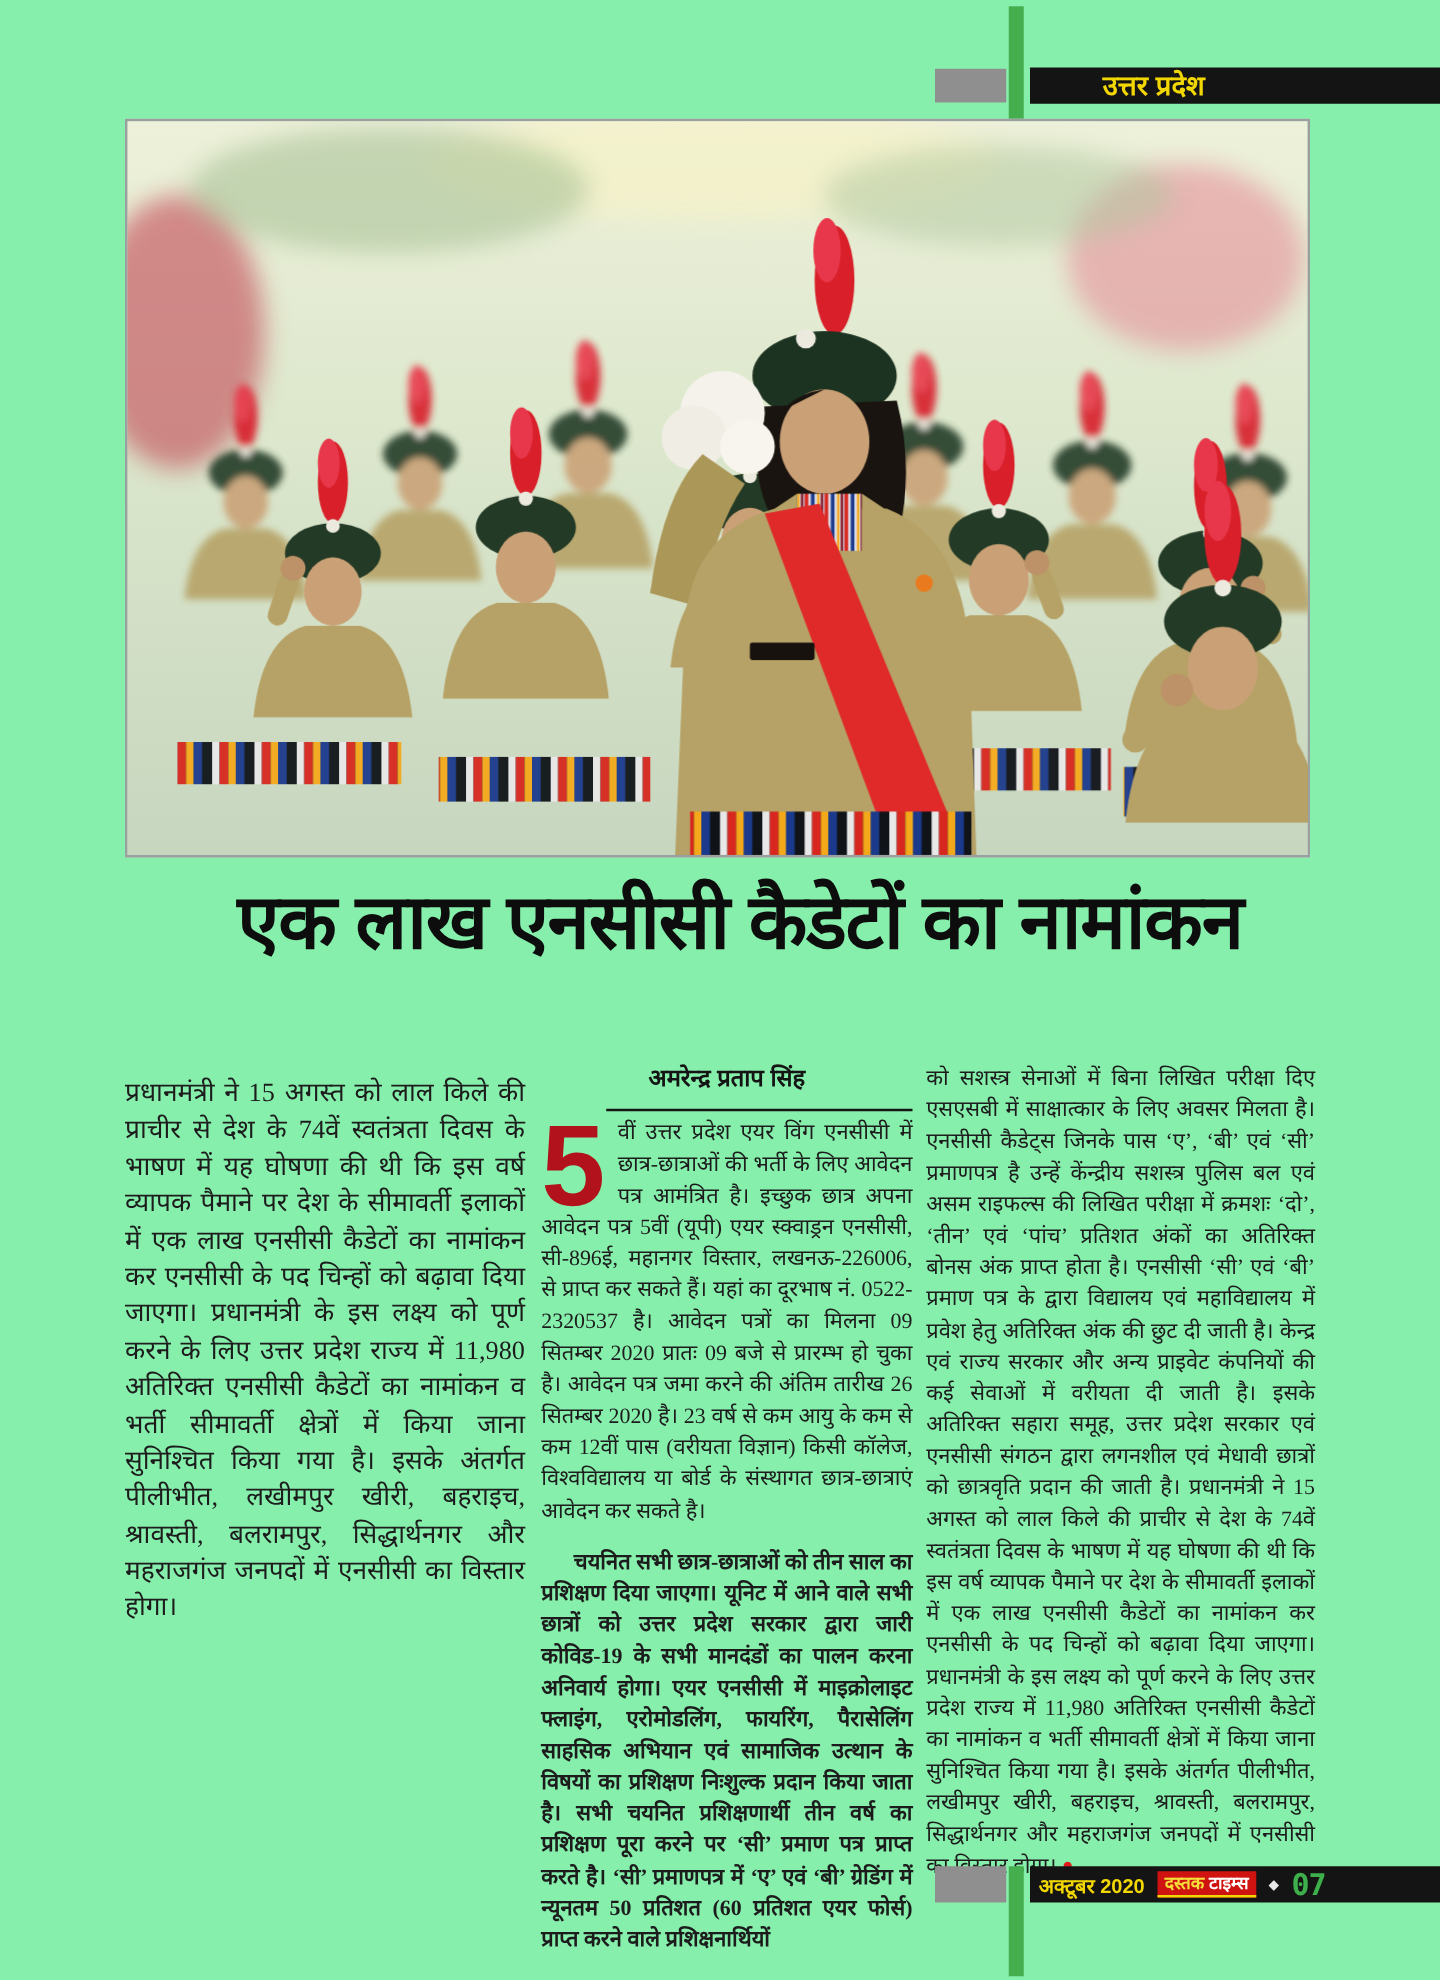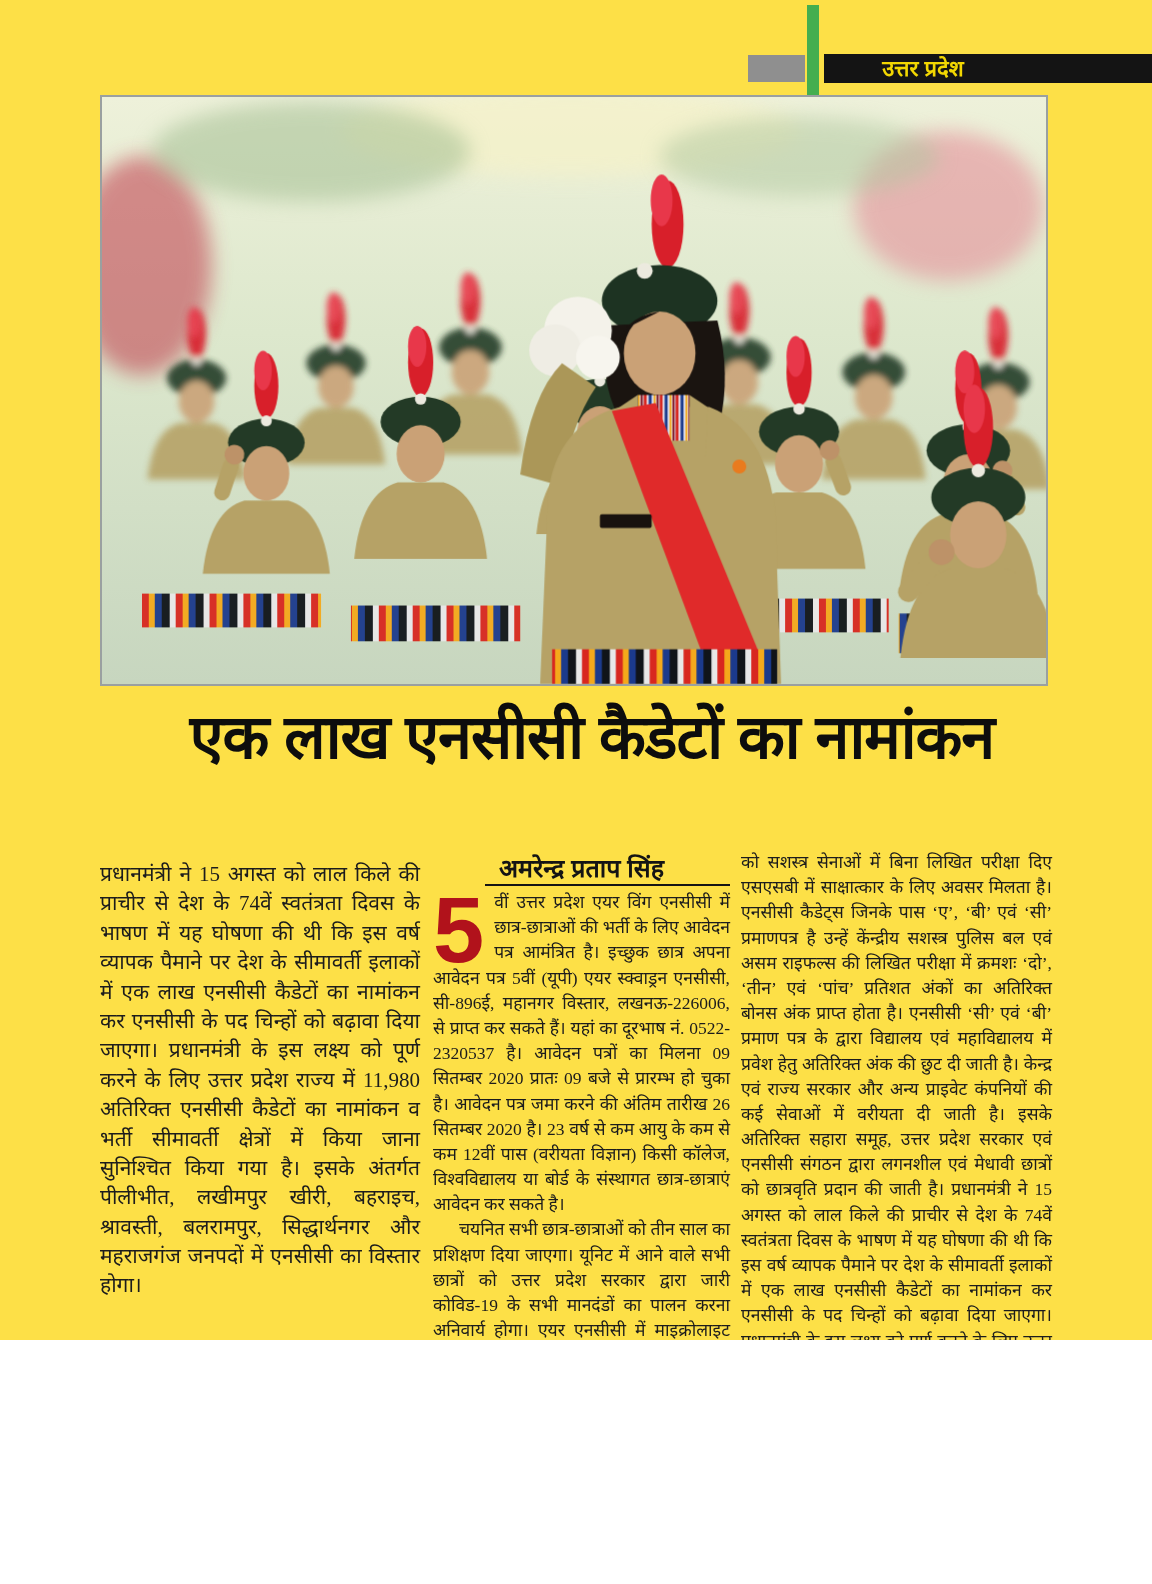--- a/index.html
+++ b/index.html
@@ -1,18 +1,18 @@
 <!DOCTYPE html>
 <html><head>
 <meta charset="utf-8">
 <style>
   * { margin:0; padding:0; box-sizing:border-box; }
   html,body { background:#ffffff; }
   body { font-family:"Liberation Serif", serif; }
-  .page { position:relative; width:1152px; height:1340px; background:#fde047; overflow:hidden; margin:0 auto; }
+  .page { position:relative; width:1152px; height:1584px; background:#86efac; overflow:hidden; margin:0 auto; }
 
   
   .hdr-gray   { position:absolute; left:748px; top:55px;  width:57px;  height:27px; background:#8f8f8f; }
   .hdr-green  { position:absolute; left:807px; top:5px;   width:12px;  height:92px; background:#45ae4f; }
   .hdr-black  { position:absolute; left:824px; top:54px;  width:328px; height:29px; background:#141414;
                 display:flex; align-items:center; justify-content:center; padding-right:130px; }
   .hdr-black .region { color:#f2d702; font-family:"Liberation Sans", sans-serif;
                 font-weight:bold; font-size:22px; line-height:1; }
 
   
@@ -27,27 +27,27 @@
   .subheadline { position:absolute; left:100px; top:790px; width:952px; text-align:center;
               font-family:"Liberation Sans", sans-serif; font-weight:bold; color:#222222;
               font-size:30px; line-height:1.4; }
 
   
   .col { position:absolute; text-align:justify; color:#1c1c1c; }
   .col-left   { left:100px; top:860px; width:320px; font-size:21px; line-height:1.40; }
   .col-mid    { left:433px; top:850px; width:297px; font-size:17.5px; line-height:1.44; }
   .col-right  { left:741px; top:850px; width:311px; font-size:17.5px; line-height:1.44; }
 
-  .byline { font-family:"Liberation Sans", sans-serif; font-weight:bold; font-size:25px;
-            text-align:center; color:#141414; padding-bottom:0; }
+  .byline { font-family:"Liberation Sans", sans-serif; font-weight:bold; font-size:19px;
+            text-align:center; color:#141414; padding-bottom:12px; }
   .byline-rule { border-bottom:2px solid #141414; margin-left:52px; margin-bottom:4px; margin-top:-2px; }
 
   .dropcap { float:left; font-family:"Liberation Sans", sans-serif; font-weight:bold;
              font-size:92px; line-height:0.74; color:#b1121b; padding:6px 10px 0 0; }
-  .para + .para { margin-top:0; text-indent:26px; }
+  .para + .para { margin-top:16px; text-indent:26px;font-weight:bold; }
   .end-dot { color:#e21b1b; font-size:15px; vertical-align:middle; }
 
   
   .ftr-gray  { position:absolute; left:748px; top:1493px; width:57px;  height:29px; background:#8f8f8f; }
   .ftr-green { position:absolute; left:807px; top:1493px; width:12px;  height:88px; background:#45ae4f; }
   .ftr-black { position:absolute; left:824px; top:1493px; width:328px; height:29px; background:#141414;
                display:flex; align-items:center; gap:10px; padding-left:7px;
                font-family:"Liberation Sans", sans-serif; }
   .ftr-date  { color:#f2d702; font-weight:bold; font-size:16px; }
   .ftr-logo  { background:#cf1310; border-bottom:2px solid #f2d702; padding:1px 6px 2px 6px;
@@ -194,14 +194,20 @@
     </div>
   </div>
 
   <div class="col col-right">
     <span>को सशस्त्र सेनाओं में बिना लिखित परीक्षा दिए एसएसबी में साक्षात्कार के लिए अवसर मिलता है। एनसीसी कैडेट्स जिनके पास ‘ए’, ‘बी’ एवं ‘सी’ प्रमाणपत्र है उन्हें केंन्द्रीय सशस्त्र पुलिस बल एवं असम राइफल्स की लिखित परीक्षा में क्रमशः ‘दो’, ‘तीन’ एवं ‘पांच’ प्रतिशत अंकों का अतिरिक्त बोनस अंक प्राप्त होता है। एनसीसी ‘सी’ एवं ‘बी’ प्रमाण पत्र के द्वारा विद्यालय एवं महाविद्यालय में प्रवेश हेतु अतिरिक्त अंक की छुट दी जाती है। केन्द्र एवं राज्य सरकार और अन्य प्राइवेट कंपनियों की कई सेवाओं में वरीयता दी जाती है। इसके अतिरिक्त सहारा समूह, उत्तर प्रदेश सरकार एवं एनसीसी संगठन द्वारा लगनशील एवं मेधावी छात्रों को छात्रवृति प्रदान की जाती है। प्रधानमंत्री ने 15 अगस्त को लाल किले की प्राचीर से देश के 74वें स्वतंत्रता दिवस के भाषण में यह घोषणा की थी कि इस वर्ष व्यापक पैमाने पर देश के सीमावर्ती इलाकों में एक लाख एनसीसी कैडेटों का नामांकन कर एनसीसी के पद चिन्हों को बढ़ावा दिया जाएगा। प्रधानमंत्री के इस लक्ष्य को पूर्ण करने के लिए उत्तर प्रदेश राज्य में 11,980 अतिरिक्त एनसीसी कैडेटों का नामांकन व भर्ती सीमावर्ती क्षेत्रों में किया जाना सुनिश्चित किया गया है। इसके अंतर्गत पीलीभीत, लखीमपुर खीरी, बहराइच, श्रावस्ती, बलरामपुर, सिद्धार्थनगर और महराजगंज जनपदों में एनसीसी का विस्तार होगा।</span>
     <span class="end-dot">●</span>
   </div>
 
   <div class="ftr-gray"></div>
   <div class="ftr-green"></div>
+  <div class="ftr-black">
+    <span class="ftr-date">अक्टूबर 2020</span>
+    <span class="ftr-logo"><span class="w1">दस्तक</span> <span class="w2">टाइम्स</span></span>
+    <span class="ftr-diamond">◆</span>
+    <span class="ftr-page">07</span>
+  </div>
 
 </div>
 
 </body></html>

